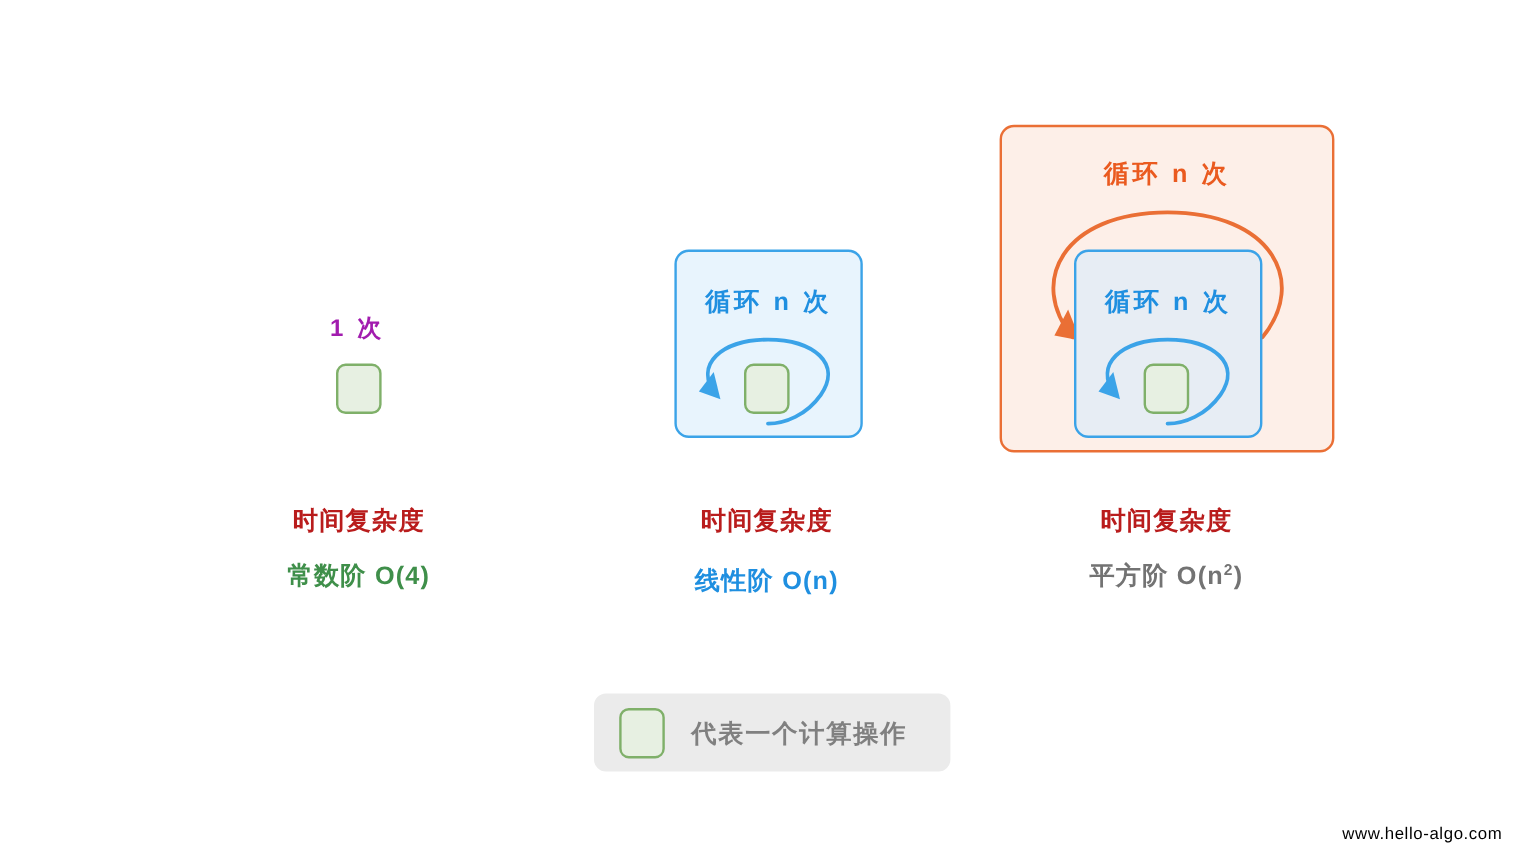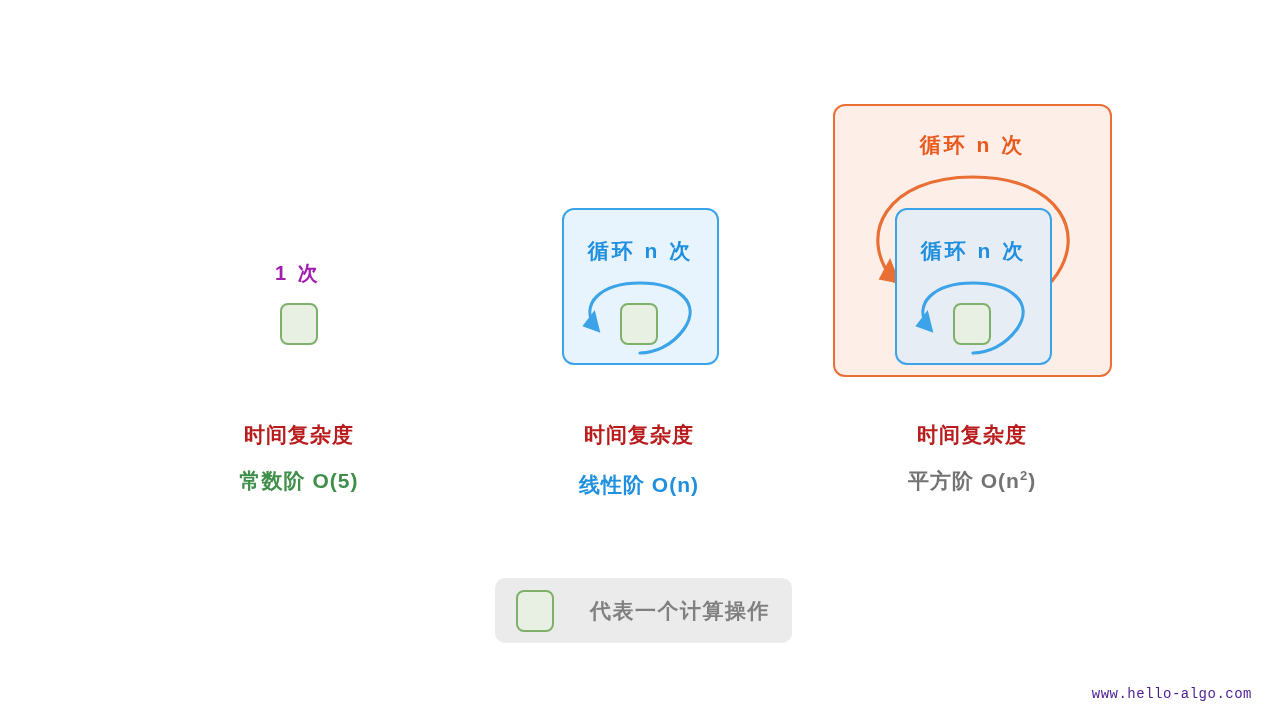--- a/index.html
+++ b/index.html
@@ -140,51 +140,51 @@
     display: flex;
     align-items: center;
     padding-left: 21px;
     box-sizing: border-box;
   }
   #legend .op-square {
     position: static;
     flex: 0 0 auto;
   }
   .legend-text {
-    margin-left: 36px;
+    margin-left: 22px;
     font-size: 21px;
     font-weight: bold;
     color: #808080;
     letter-spacing: 1.5px;
   }
 
   
   #watermark {
     position: absolute;
     right: 28px;
     bottom: 18px;
-    font-family: Liberation Mono, monospace;
+    font-family: Liberation Sans, sans-serif;
     font-size: 14px;
-    color: #4c1d95;
+    color: #000000;
     letter-spacing: 0.5px;
   }
 </style>
 </head>
 <body>
 
 <div class="stage">
 
   <div class="group" id="group-constant">
     <div class="diagram">
       <span class="count-label" style="left:156px; top:165px;">1 次</span>
       <div class="op-square" style="left:161px; top:208px;"></div>
     </div>
     <div class="caption">
       <div class="caption-title">时间复杂度</div>
-      <div class="caption-value c-green">常数阶 O(5)</div>
+      <div class="caption-value c-green">常数阶 O(4)</div>
     </div>
   </div>
 
   <div class="group" id="group-linear">
     <div class="diagram">
 
       <div class="loop-box blue" style="left:103px; top:113px; width:157px; height:157px;">
         <div class="loop-title blue" style="top:27px;">循环 n 次</div>
       </div>
 

